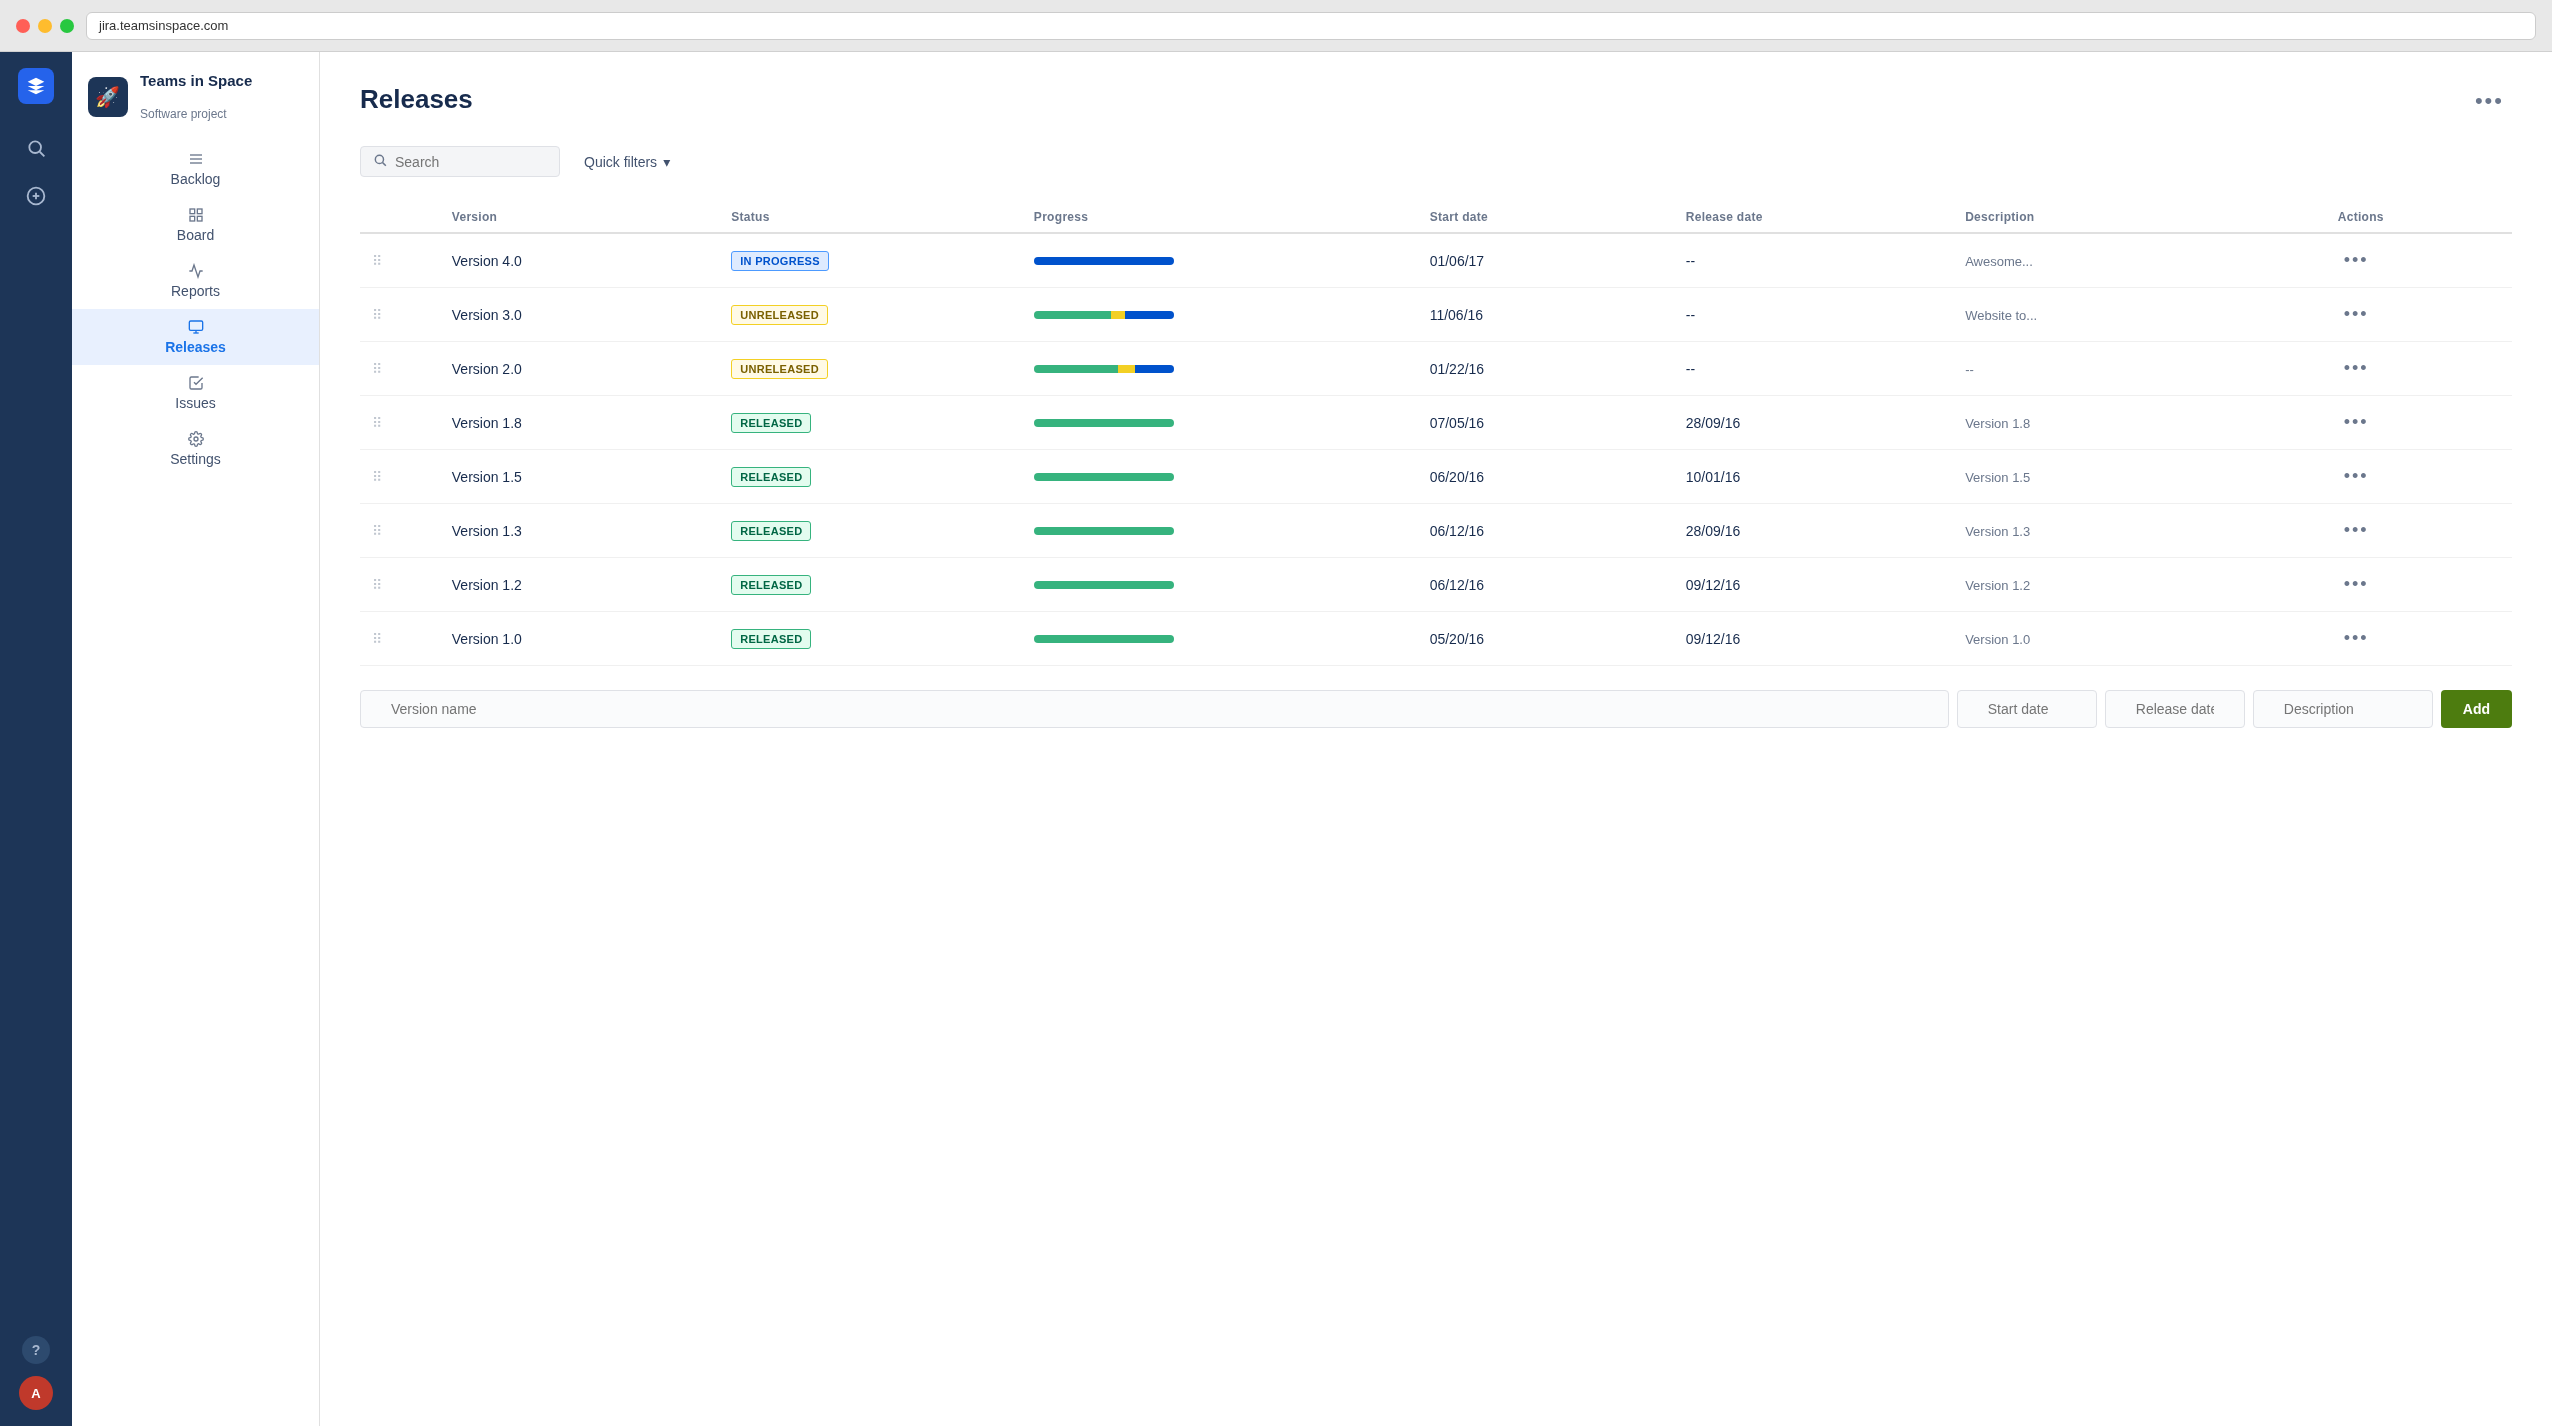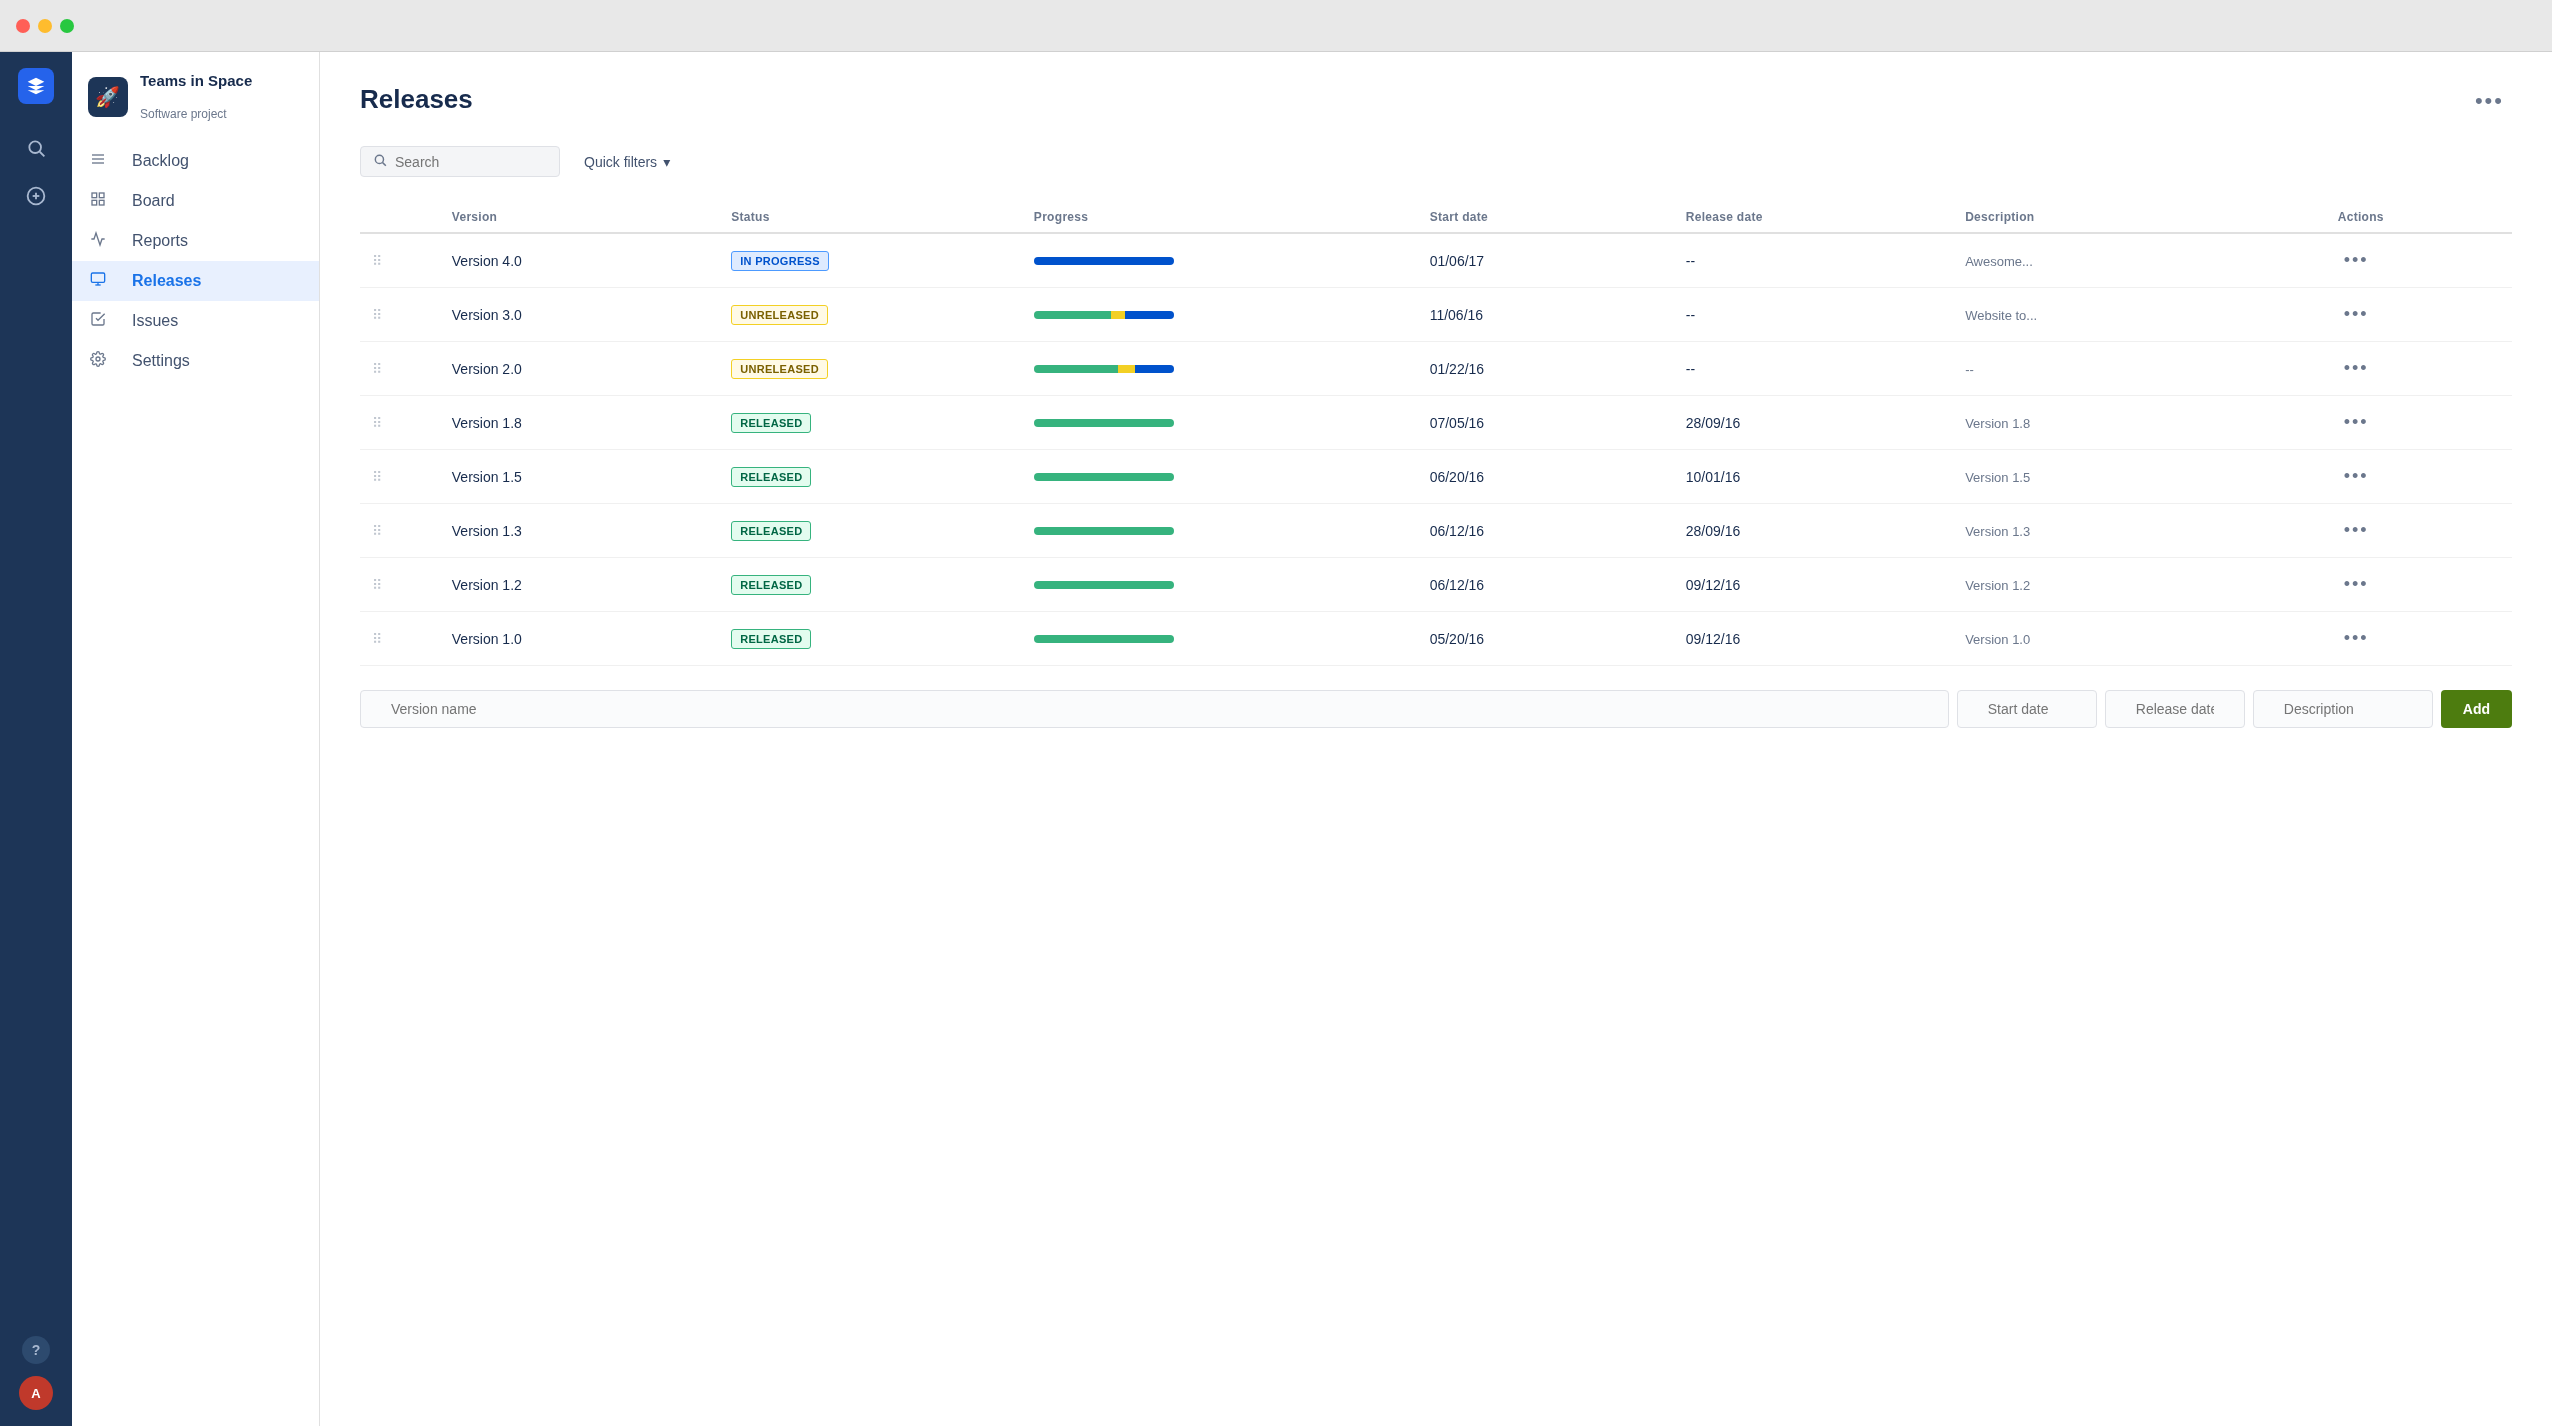--- a/index.html
+++ b/index.html
@@ -98,28 +98,29 @@
       width: 40px; height: 40px; border-radius: 8px;
       background: #1d3557;
       display: flex; align-items: center; justify-content: center;
       font-size: 20px;
     }
     .project-info .project-name { font-weight: 600; font-size: 15px; color: #172b4d; }
     .project-info .project-subtitle { font-size: 12px; color: #6b778c; margin-top: 18px; }
 
     .sidebar-nav { display: flex; flex-direction: column; }
     .nav-item {
-      display: flex; align-items: center; gap: 24px;
+      display: flex; align-items: center; gap: 0;
       padding: 10px 16px;
       cursor: pointer;
       color: #42526e;
-      font-size: 16px;
+      font-size: 14px;
       font-weight: 500;
       text-decoration: none;
       border-radius: 0;
+      flex-direction: column;
     }
     .nav-item.active { background: #e8f0fe; color: #1a73e8; font-weight: 600; }
     .nav-item.active .nav-icon { color: #1a73e8; }
     .nav-icon { font-size: 16px; width: 20px; text-align: center; color: #6b778c; }
 
     
     .main-content {
       flex: 1;
       background: white;
       overflow-y: auto;
@@ -258,20 +259,23 @@
     th.col-actions { width: 80px; }
   </style>
 </head>
 <body>
 
 <div class="browser-chrome">
   <div class="traffic-lights">
     <div class="traffic-light tl-red"></div>
     <div class="traffic-light tl-yellow"></div>
     <div class="traffic-light tl-green"></div>
+  </div>
+  <div class="url-bar">
+    <span>jira.teamsinspace.com</span>
   </div>
 </div>
 
 <div class="app">
 
   <div class="icon-rail">
     <div class="rail-logo">
       <svg viewBox="0 0 24 24">
           <path d="M12 2L2 7l10 5 10-5-10-5zM2 17l10 5 10-5M2 12l10 5 10-5"></path>
         </svg>

